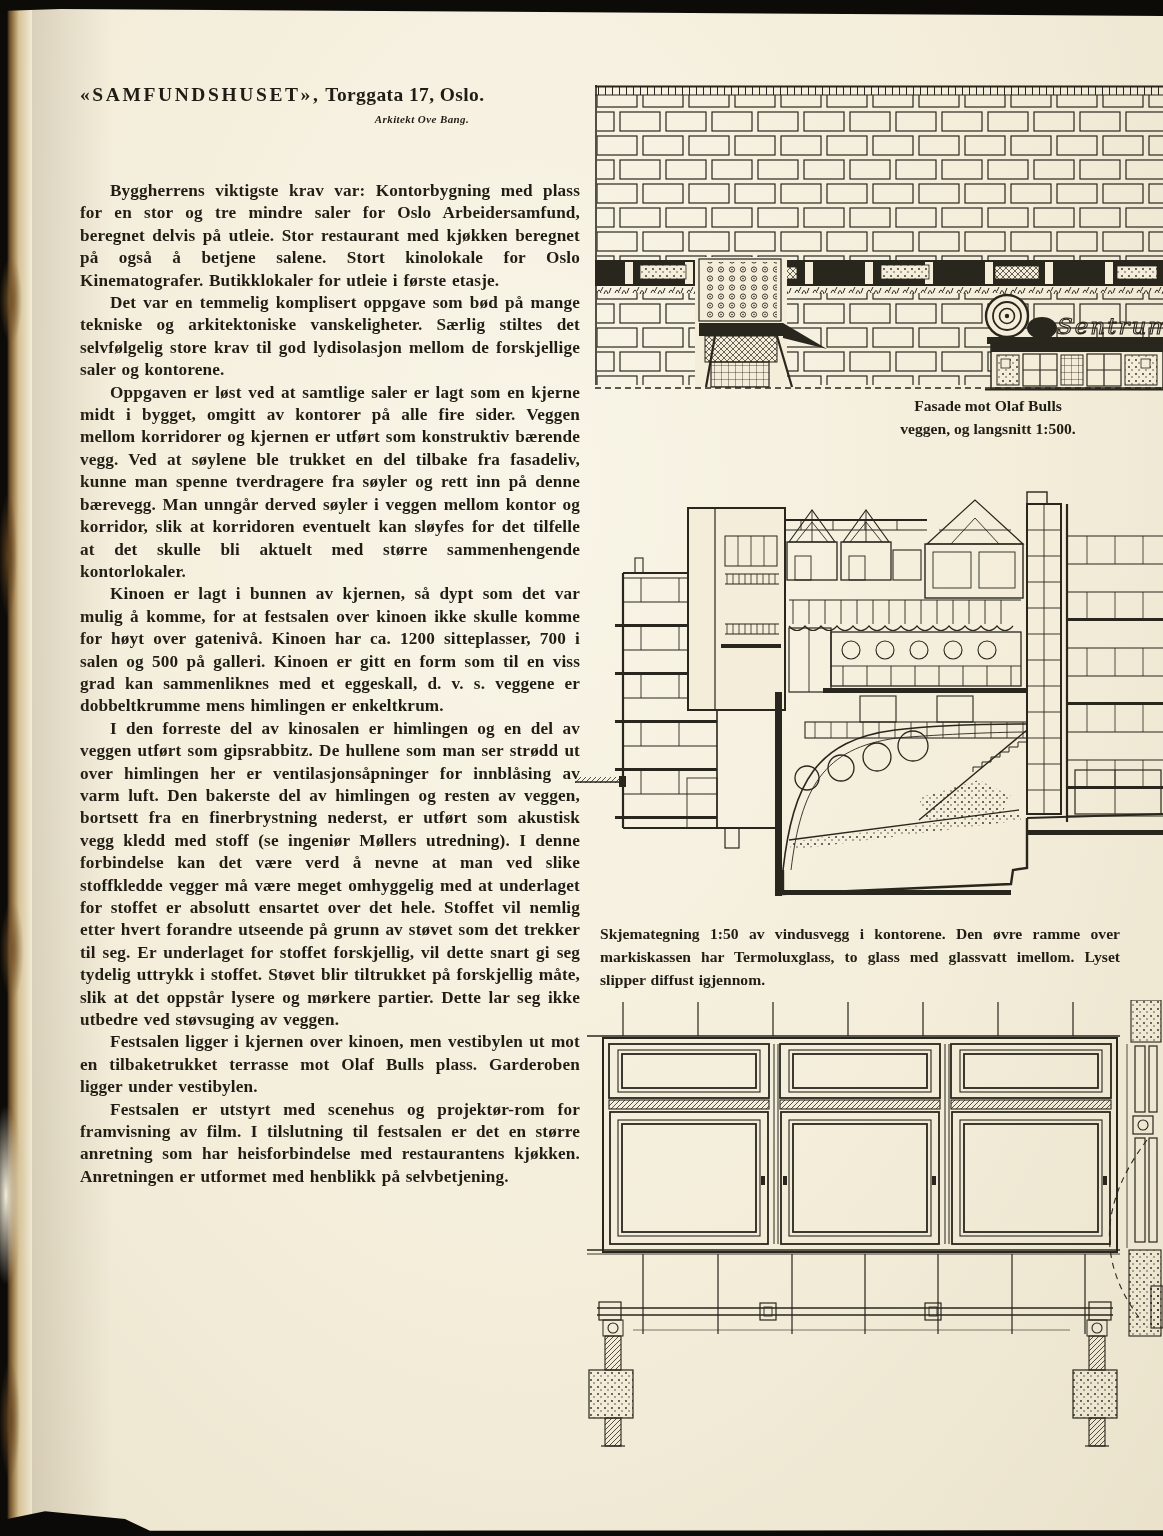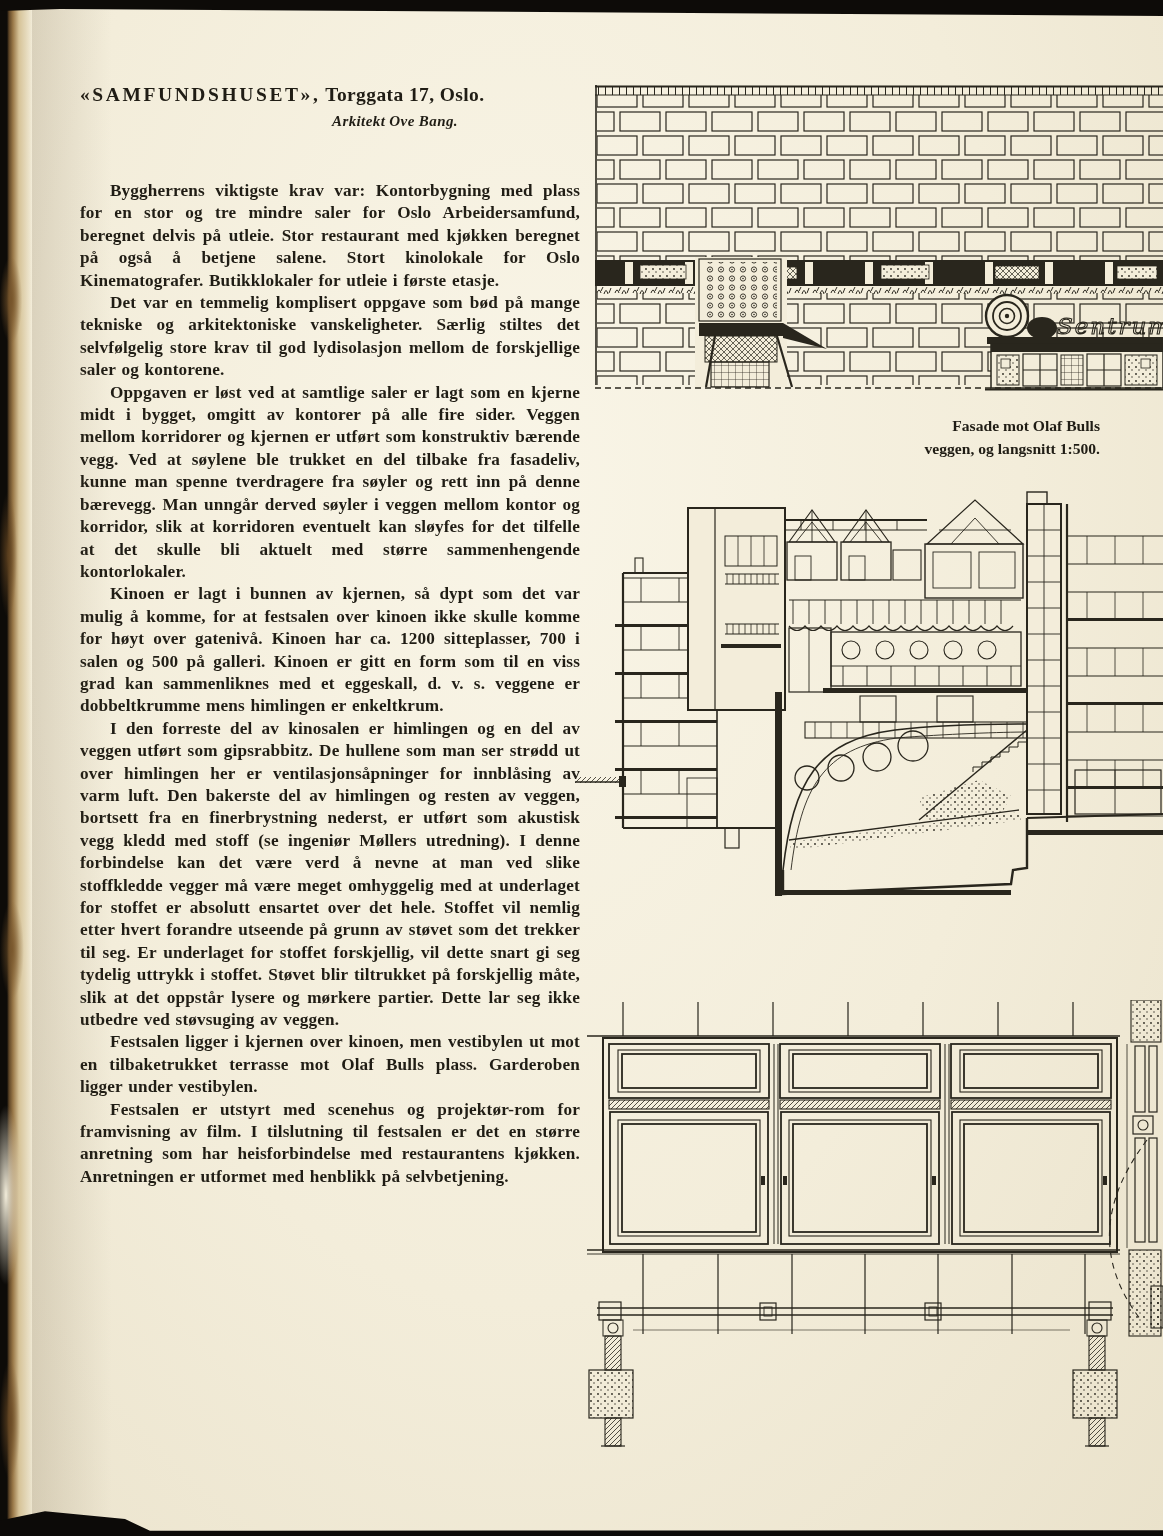--- a/index.html
+++ b/index.html
@@ -19,27 +19,27 @@
     radial-gradient(ellipse 20px 120px at 6px 1195px, rgba(243,237,218,1), transparent 75%),
     radial-gradient(ellipse 15px 85px at 10px 1420px, rgba(104,72,35,.9), transparent 70%),
     linear-gradient(90deg,#0d0b08 0px,#0d0b08 7px,#5e4526 9px,#9a7949 13px,#d6c398 19px,rgba(214,195,152,0) 32px);}
   .gutter{left:32px;top:0;bottom:0;width:80px;
     background:linear-gradient(90deg, rgba(92,72,40,.16), rgba(92,72,40,0));}
   
   .hdr{left:80px;top:84px;width:502px;}
   .hdr h1{margin:0;font-size:19.5px;font-weight:700;}
   .hdr .t1{letter-spacing:2.6px;}
   .hdr .t2{letter-spacing:.4px;}
-  .byline{margin-top:7px;margin-left:252px;width:180px;text-align:left;
-    font-style:italic;font-weight:700;font-size:15px;letter-spacing:.4px;}
+  .byline{margin-top:7px;margin-left:252px;width:180px;text-align:center;
+    font-style:italic;font-weight:700;font-size:11px;letter-spacing:.4px;}
   .article{left:80px;top:180px;width:500px;text-align:justify;
     font-size:17.2px;line-height:22.4px;font-weight:700;letter-spacing:.15px;word-spacing:1.2px;}
   .article p{margin:0;text-indent:30px;}
   .cap{font-weight:700;font-size:15.6px;line-height:23px;}
-  .cap1{left:876px;top:414px;width:224px;text-align:right;}
+  .cap1{left:876px;top:394px;width:224px;text-align:center;}
   .cap1 span{display:block;}
   .cap2{left:600px;top:922px;width:520px;text-align:justify;word-spacing:1px;}
   svg{display:block;}
 </style>
 </head>
 <body>
 
 <div class="page">
 
   <div class="abs hdr">
@@ -286,20 +286,21 @@
         <path d="M208 392L208 416L436 406L438 392L452 390L452 340" stroke-width="2.4"></path>
         <rect x="208" y="412" width="228" height="5" fill="#29261d" stroke="none"></rect>
         <line x1="452" y1="340" x2="588" y2="336" stroke-width="2.2"></line>
         <rect x="500" y="292" width="86" height="44" stroke-width="1.2"></rect>
         <line x1="540" y1="292" x2="540" y2="336" stroke-width="0.9"></line>
         <rect x="452" y="352" width="136" height="5" fill="#29261d" stroke="none"></rect>
       </g>
     </g>
   </svg>
 
+  <div class="abs cap cap2">Skjemategning 1:50 av vindusvegg i kontorene. Den øvre ramme over markiskassen har Termoluxglass, to glass med glassvatt imellom. Lyset slipper diffust igjennom.</div>
 
   <svg class="abs" style="left:575px;top:1000px;" width="588" height="460" viewBox="0 0 588 460">
     <g stroke="#29261d" fill="none" stroke-width="1.1">
       <g>
         <path d="M48 2v34M123 2v34M198 2v34M273 2v34M348 2v34M423 2v34M498 2v34" stroke-width="1.2"></path>
         <line x1="12" y1="36" x2="545" y2="36" stroke-width="1.5"></line>
         <rect x="28" y="38" width="514" height="214" stroke-width="2"></rect>
 
         <rect x="34" y="44" width="160" height="54" stroke-width="1.8"></rect>
         <rect x="43" y="50" width="142" height="42"></rect>

